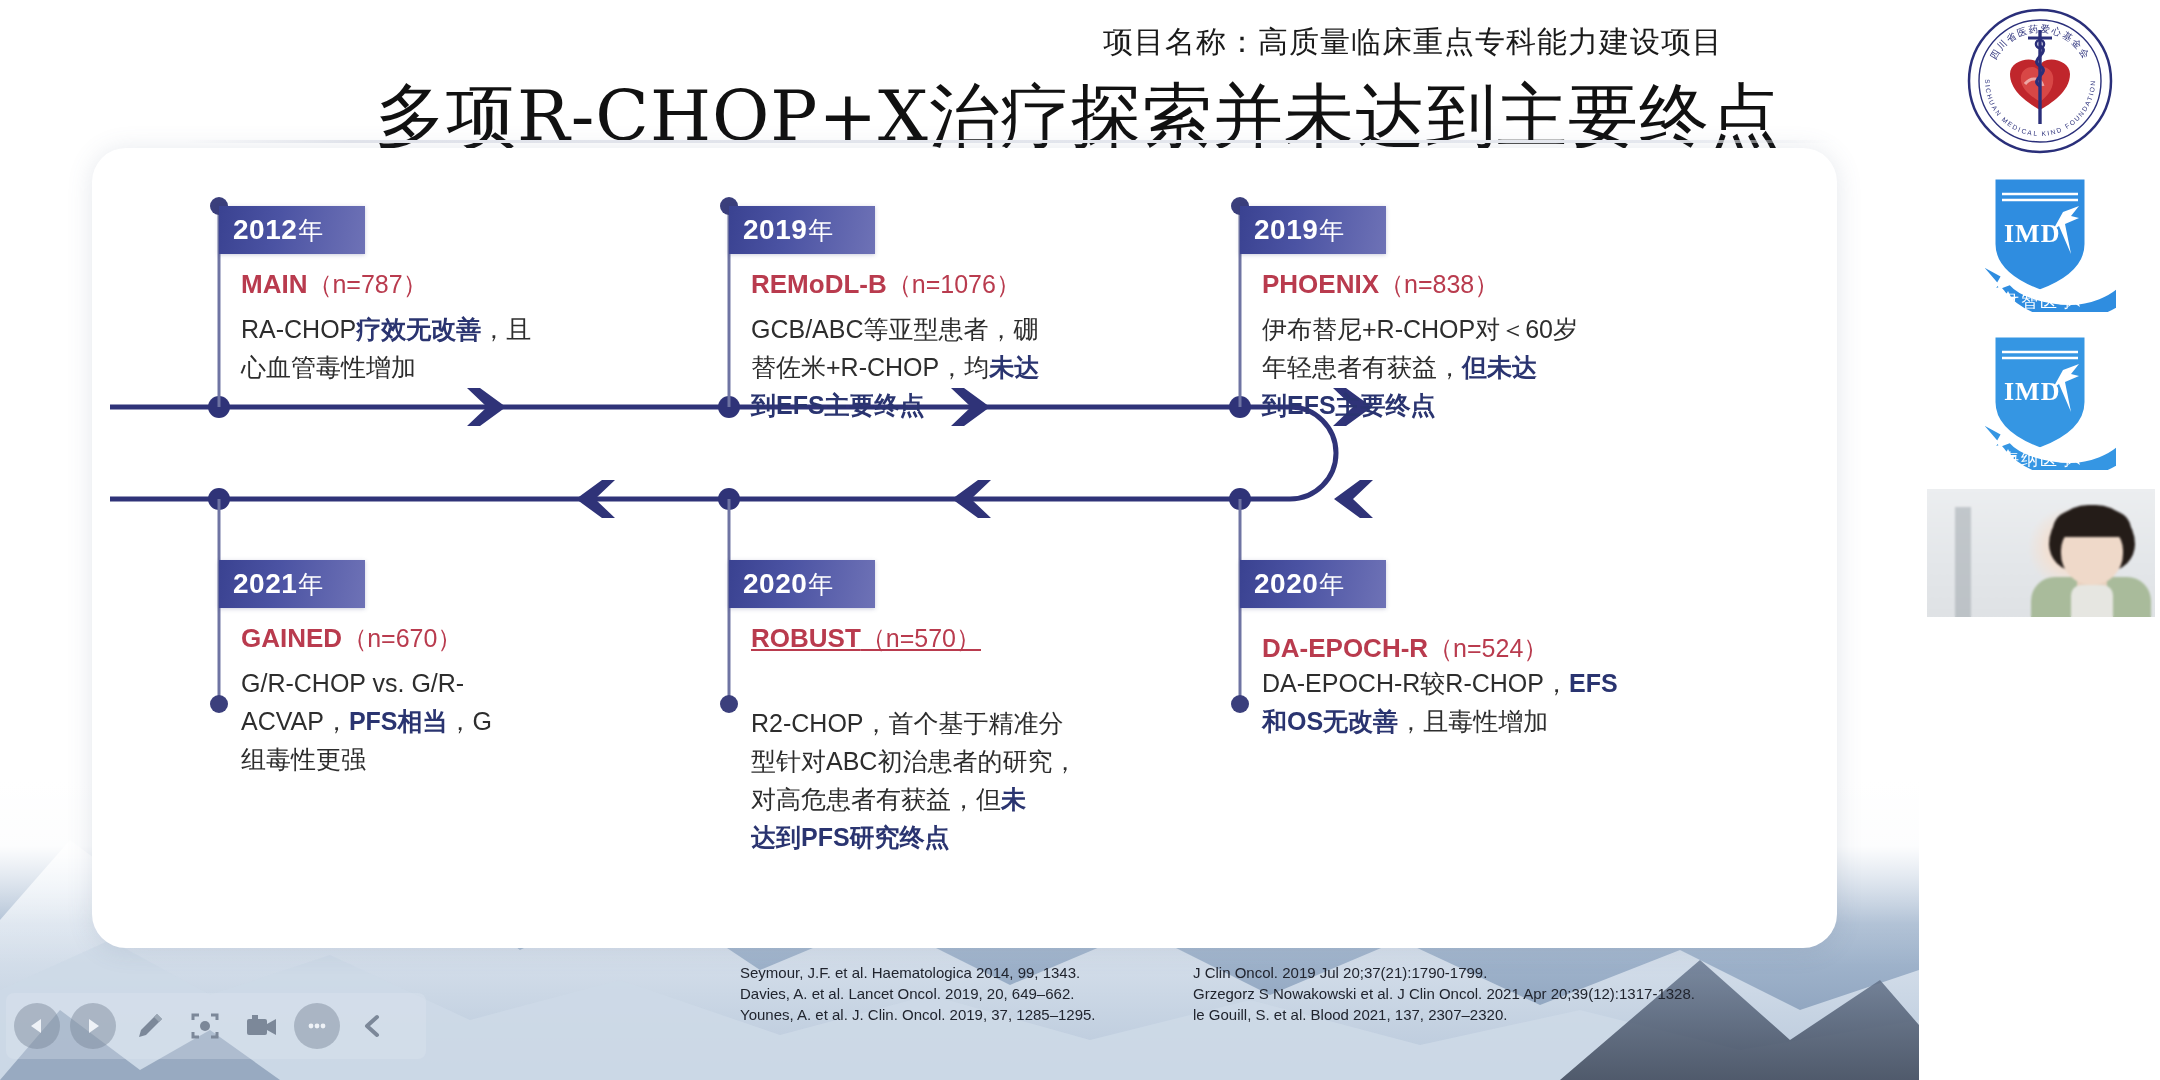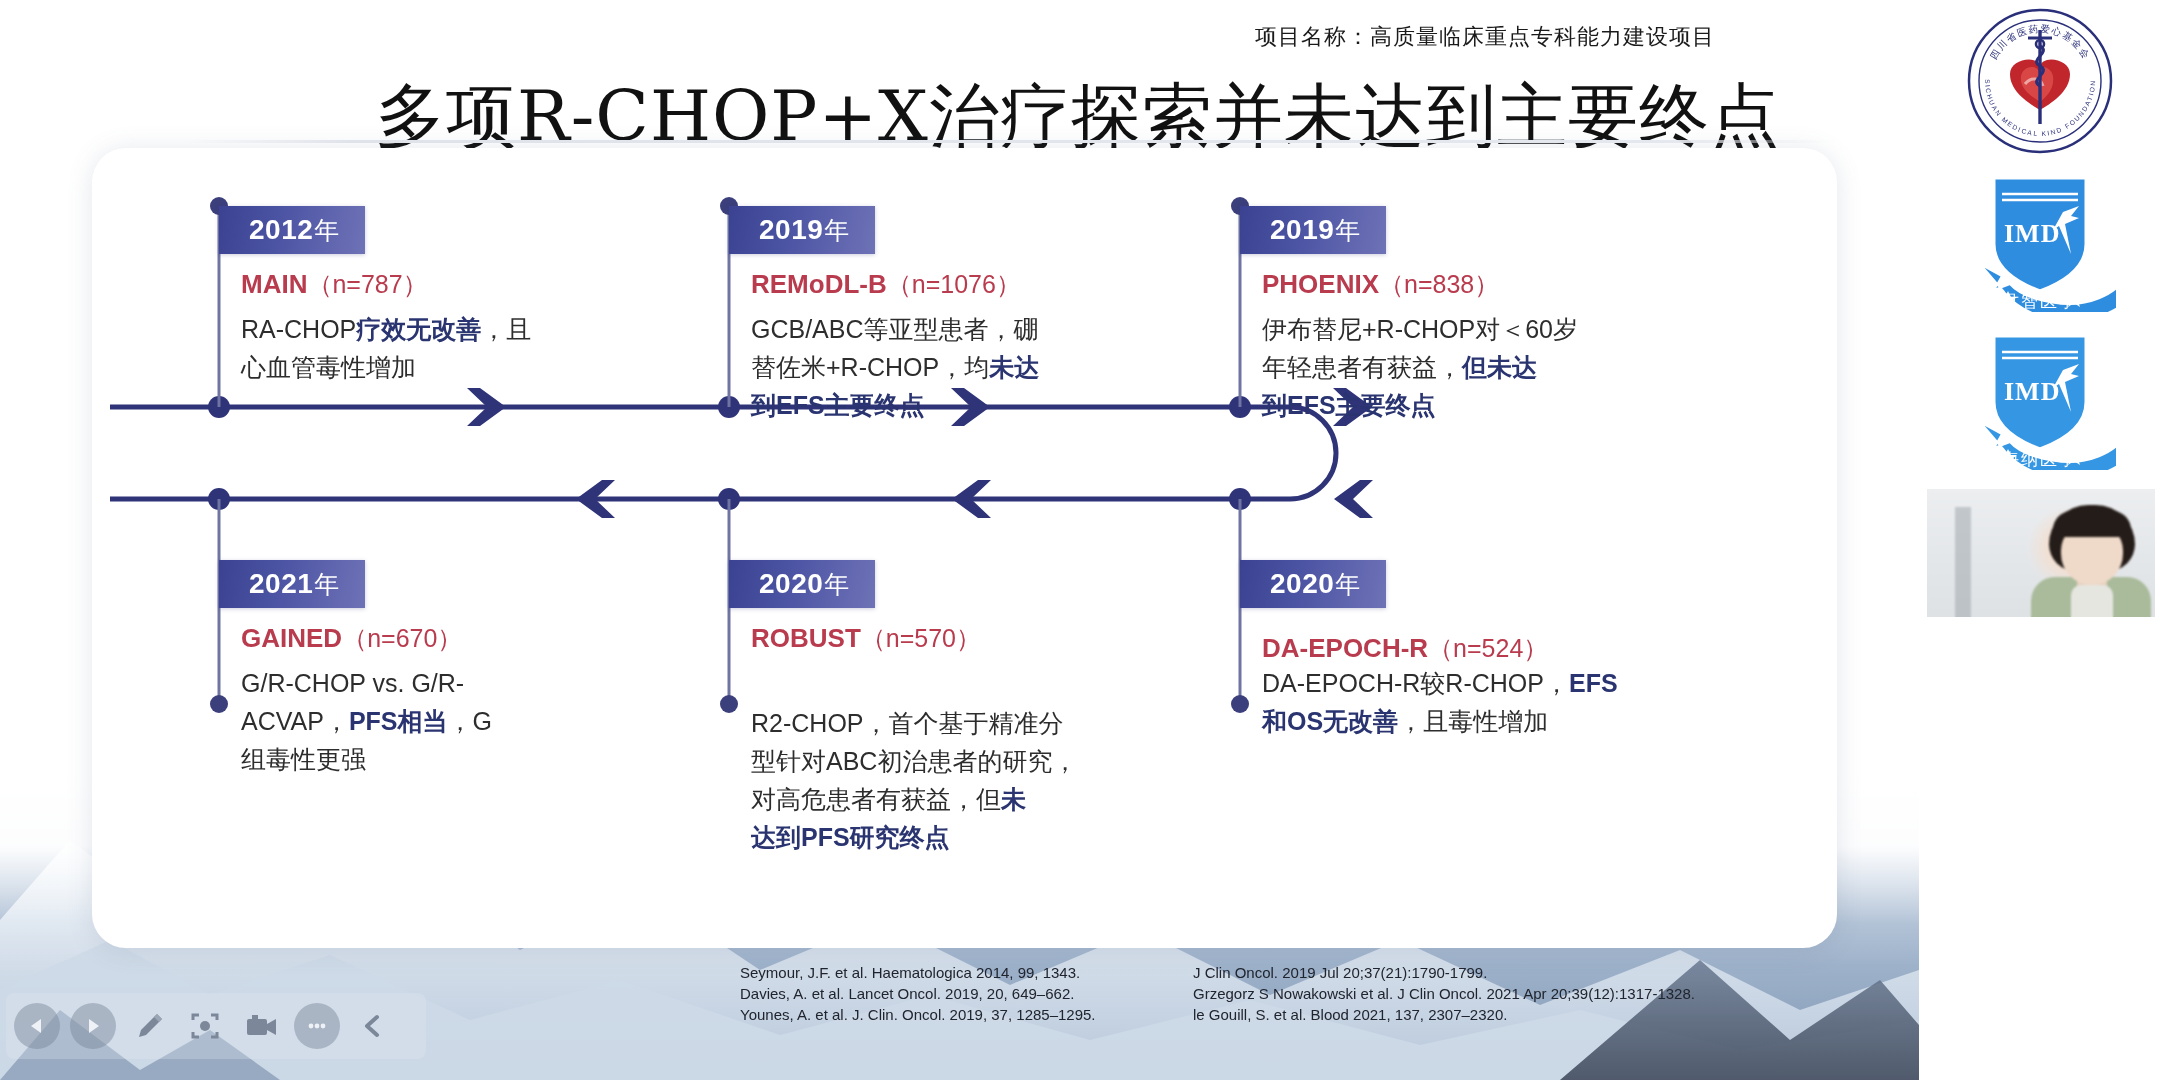--- a/index.html
+++ b/index.html
@@ -47,22 +47,22 @@
   }
   .mtn svg { position: absolute; bottom: 0; left: 0; }
   .backdrop-fade {
     position: absolute; left: 0; bottom: 0; width: 1919px; height: 300px;
     background: linear-gradient(180deg, #ffffff 0%, rgba(255,255,255,0.96) 22%, rgba(255,255,255,0.12) 48%, rgba(255,255,255,0) 62%);
     pointer-events: none;
   }
 
   
   .project-name {
-    position: absolute; right: 204px; top: 22px;
-    font-size: 22px; color: #1a1a1a; letter-spacing: 1px;
+    position: absolute; right: 196px; top: 22px;
+    font-size: 30px; color: #1a1a1a; letter-spacing: 1px;
     white-space: nowrap;
     font-family: Liberation Sans, sans-serif;
   }
   .slide-title {
     position: absolute; left: 375px; top: 70px;
     font-size: 70px; color: #111111; letter-spacing: 1px;
     white-space: nowrap; font-weight: 400;
     font-family: "DejaVu Serif", "Liberation Serif", serif;
   }
   .title-rule {
@@ -81,21 +81,21 @@
   }
 
   
   .rail-wrap { position: absolute; left: 0; top: 0; width: 1745px; height: 800px; pointer-events: none; }
 
   
   .entry { position: absolute; width: 430px; }
   .badge {
     position: absolute; left: 0; top: 0;
     height: 48px; min-width: 146px;
-    padding: 0 20px 0 30px;
+    padding: 0 20px 0 14px;
     display: flex; align-items: center;
     background: linear-gradient(100deg, #3a4291 0%, #4b53a3 40%, #6e72b6 100%);
     color: #ffffff; font-size: 28px; font-weight: 700;
     letter-spacing: 0.5px;
     font-family: "Liberation Sans", sans-serif;
     box-shadow: 0 1px 4px rgba(50,58,120,0.25);
   }
   .badge .suffix { font-weight: 400; font-size: 25px; margin-left: 1px; }
 
   .study {
@@ -326,21 +326,21 @@
           <span>GAINED</span><span class="n">（n=670）</span>
         </div>
         <div class="desc" style="top:104px;">G/R-CHOP vs. G/R-<br>ACVAP，<b>PFS相当</b>，G<br>组毒性更强</div>
       </div>
 
       <div class="entry" style="left:637px; top:412px;">
         <div class="badge">
           <span>2020</span>
             <span class="suffix">年</span>
         </div>
-        <div class="study" style="top:62px;">
+        <div class="study" style="top:62px;text-decoration:underline;">
           <span>ROBUST</span><span class="n">（n=570）</span>
         </div>
         <div class="desc" style="top:104px;margin-top:40px;">R2-CHOP，首个基于精准分<br>型针对ABC初治患者的研究，<br>对高危患者有获益，但<b>未</b><br><b>达到PFS研究终点</b></div>
       </div>
 
       <div class="entry" style="left:1148px; top:412px;">
         <div class="badge">
           <span>2020</span>
             <span class="suffix">年</span>
         </div>

